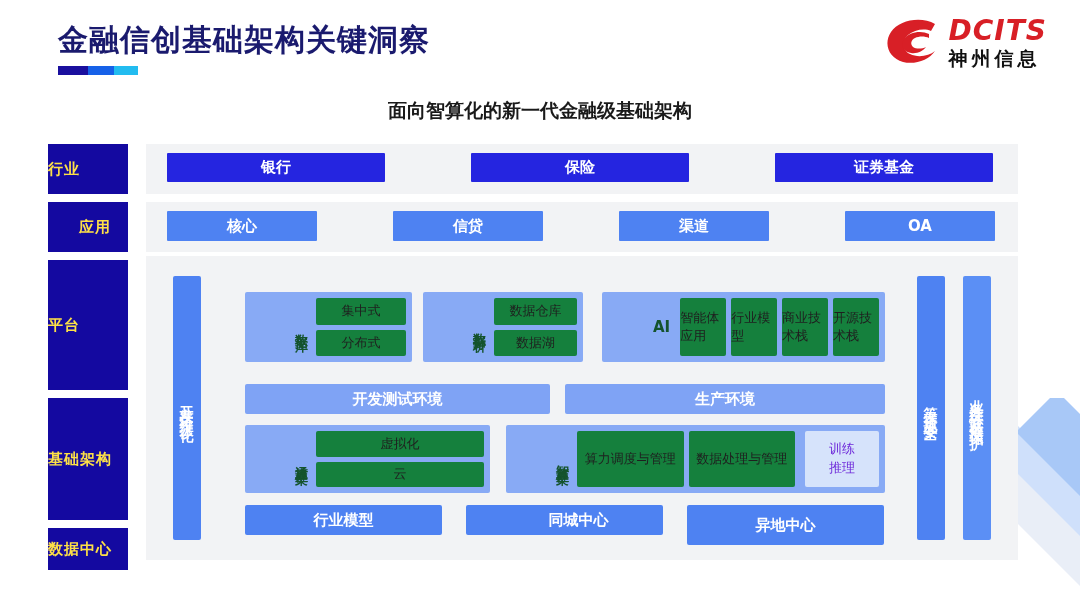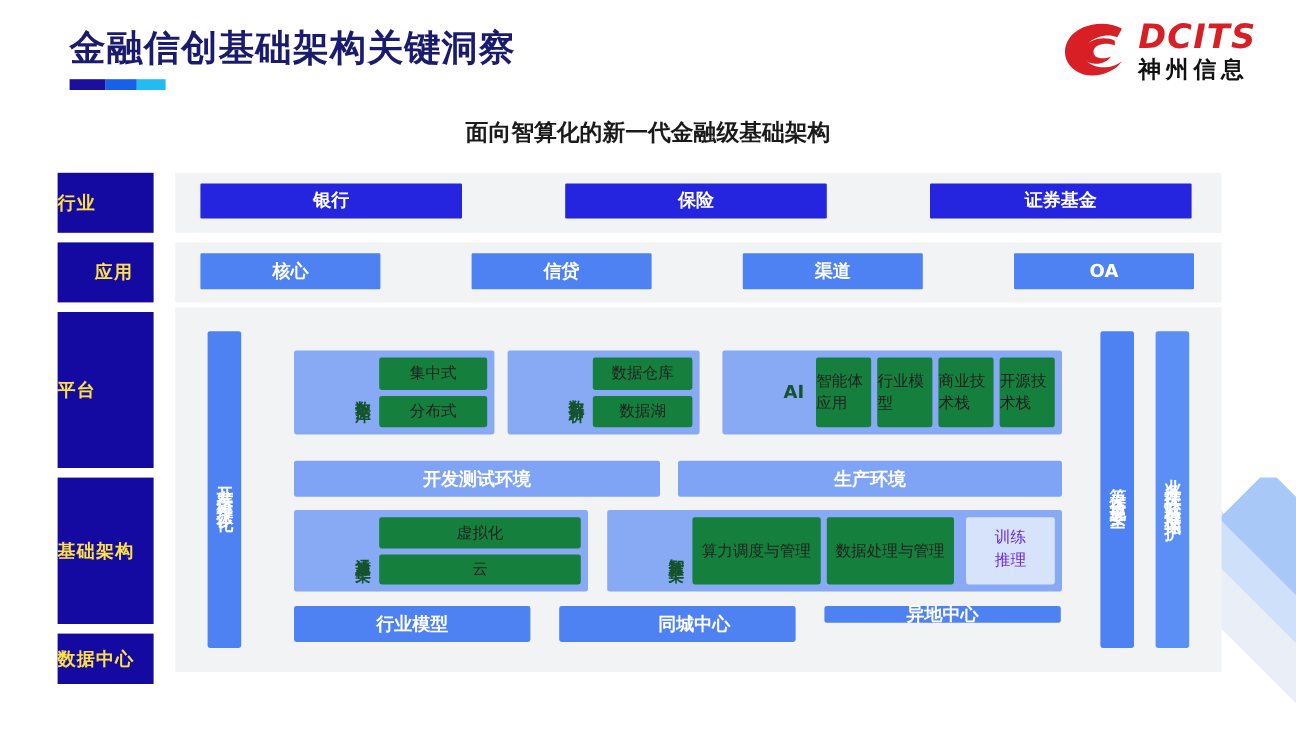--- a/index.html
+++ b/index.html
@@ -304,17 +304,17 @@
       </div>
     </div>
   </div>
 
   <div class="dc" style="left:245px;top:505px;width:197px;height:30px;">
     <span>行业模型</span>
   </div>
   <div class="dc" style="left:466px;top:505px;width:197px;height:30px;padding-left:28px;">
     <span>同城中心</span>
   </div>
-  <div class="dc" style="left:687px;top:505px;width:197px;height:14px;">
+  <div class="dc" style="left:687px;top:505px;width:197px;height:40px;">
     <span>异地中心</span>
   </div>
 
 </div>
 
 </body></html>

